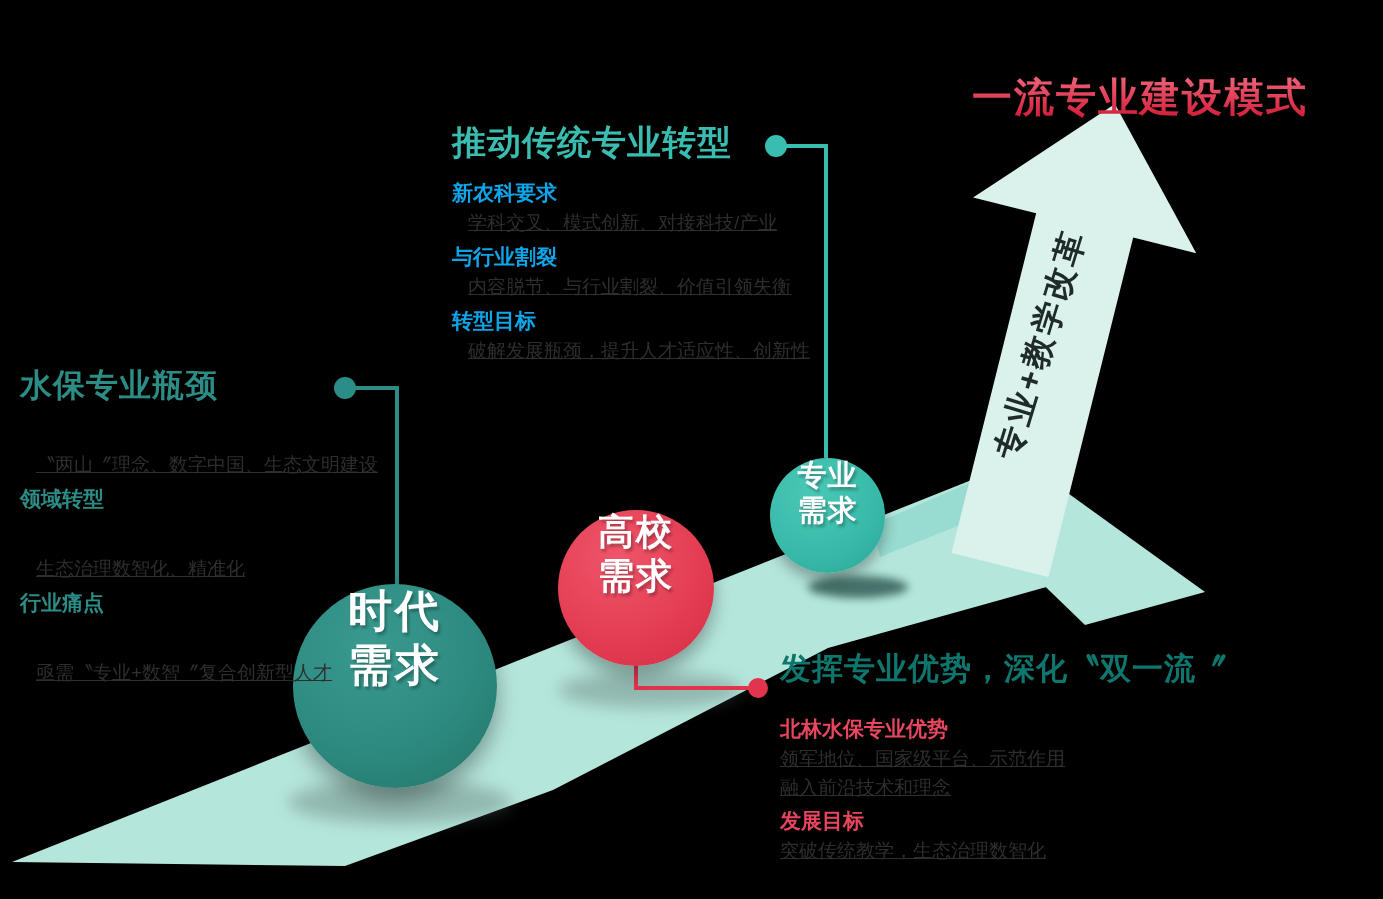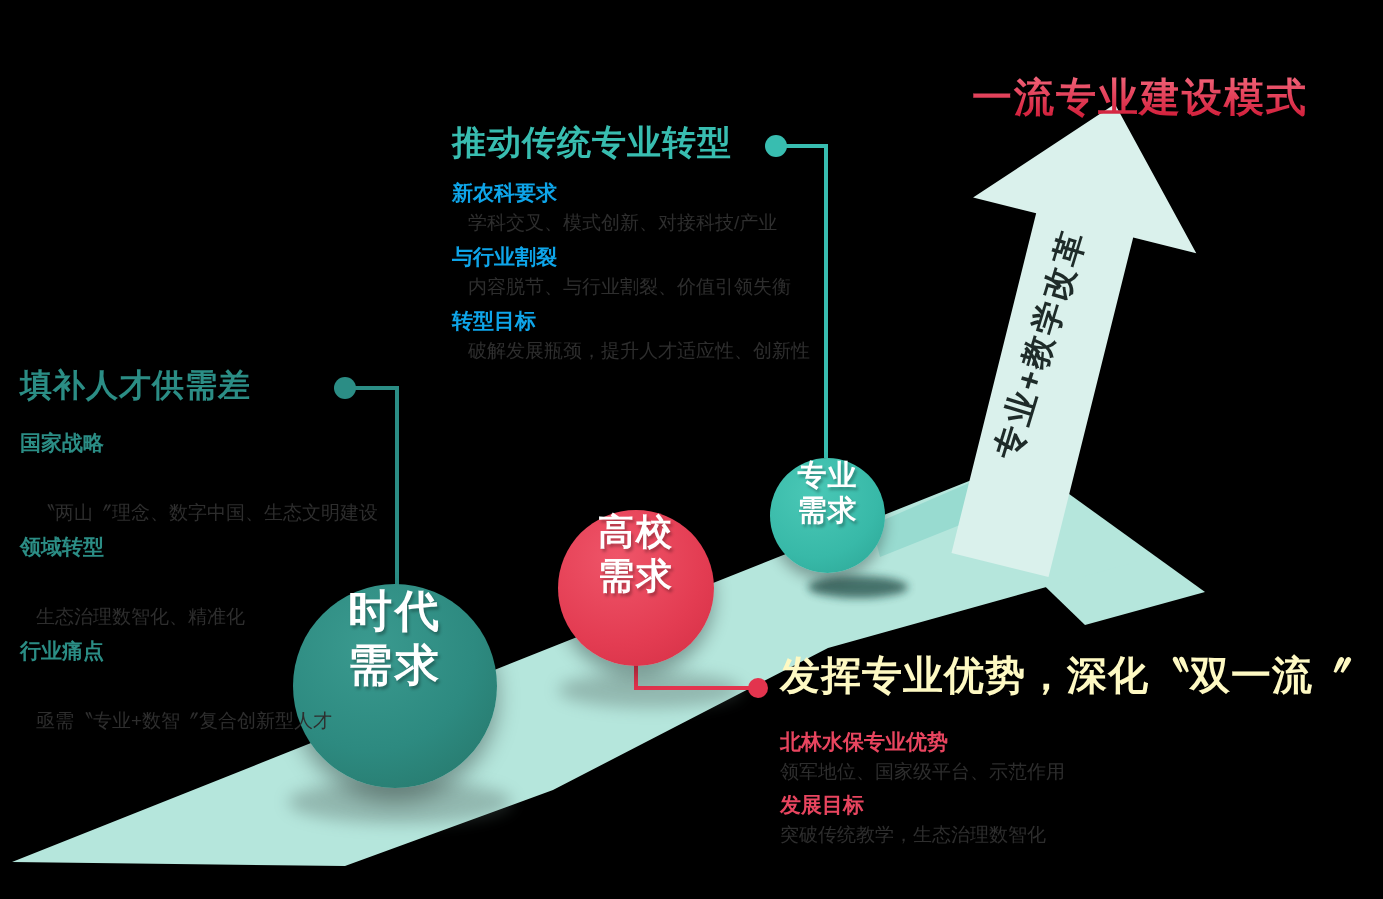--- a/index.html
+++ b/index.html
@@ -42,34 +42,34 @@
   .arrow-label{
     position:absolute;left:905px;top:322px;width:272px;text-align:center;
     transform:rotate(-73deg);font-size:33px;font-weight:bold;color:#1e2b29;
     letter-spacing:3px;white-space:nowrap;
   }
 
   
   .block{position:absolute;white-space:nowrap;}
   .block .heading{font-weight:bold;letter-spacing:1px;font-family:Liberation Serif, serif;}
   .block .item-label{font-weight:bold;font-size:21px;margin-top:9px;line-height:1.25;}
-  .block .item-desc{font-size:19px;color:#2e2e2e;margin-top:5px;line-height:1.25;}
+  .block .item-desc{font-size:19px;color:#2e2e2e;margin-top:5px;line-height:1.25;text-decoration:underline;}
 
   .block-left{left:20px;top:364px;}
   .block-left .heading{font-size:32px;color:#2b8d85;margin-bottom:22px;}
   .block-left .item-label{color:#2b8d85;}
   .block-left .item-desc{padding-left:16px;margin-top:45px;}
 
   .block-top{left:452px;top:120px;}
   .block-top .heading{font-size:34px;color:#38bdb0;margin-bottom:14px;}
   .block-top .item-label{color:#0ea5e9;}
   .block-top .item-desc{padding-left:16px;}
 
   .block-right{left:780px;top:648px;}
-  .block-right .heading{font-size:40px;color:#fef9c3;margin-bottom:26px;}
+  .block-right .heading{font-size:31px;color:#0f766e;margin-bottom:26px;}
   .block-right .item-label{color:#e8455f;margin-top:8px;}
   .block-right .item-desc{margin-top:5px;}
 </style>
 </head>
 <body>
 
 <div class="stage">
 
   <svg class="bg-svg" viewBox="0 0 1383 899">
     <defs>
@@ -116,22 +116,21 @@
   <div class="node node-uni">
     <span>高校</span>
     <span>需求</span>
   </div>
   <div class="node node-major">
     <span>专业</span>
     <span>需求</span>
   </div>
 
   <div class="block block-left">
-    <div class="heading">填补人才供需差</div>
-    <div class="item-label">国家战略</div>
+    <div class="heading">水保专业瓶颈</div>
     <div class="item-desc">〝两山〞理念、数字中国、生态文明建设</div>
     <div class="item-label">领域转型</div>
     <div class="item-desc">生态治理数智化、精准化</div>
     <div class="item-label">行业痛点</div>
     <div class="item-desc">亟需〝专业+数智〞复合创新型人才</div>
   </div>
 
   <div class="block block-top">
     <div class="heading">推动传统专业转型</div>
     <div class="item-label">新农科要求</div>
@@ -139,17 +138,18 @@
     <div class="item-label">与行业割裂</div>
     <div class="item-desc">内容脱节、与行业割裂、价值引领失衡</div>
     <div class="item-label">转型目标</div>
     <div class="item-desc">破解发展瓶颈，提升人才适应性、创新性</div>
   </div>
 
   <div class="block block-right">
     <div class="heading">发挥专业优势，深化〝双一流〞</div>
     <div class="item-label">北林水保专业优势</div>
     <div class="item-desc">领军地位、国家级平台、示范作用</div>
+    <div class="item-desc">融入前沿技术和理念</div>
     <div class="item-label">发展目标</div>
     <div class="item-desc">突破传统教学，生态治理数智化</div>
   </div>
 
 </div>
 
 </body></html>

